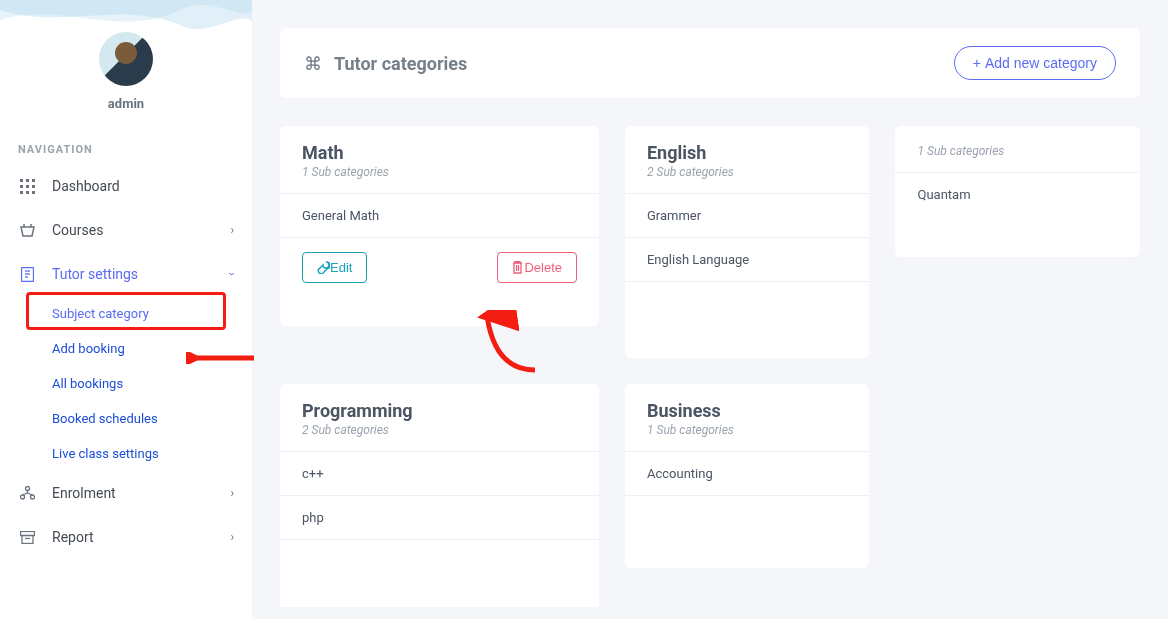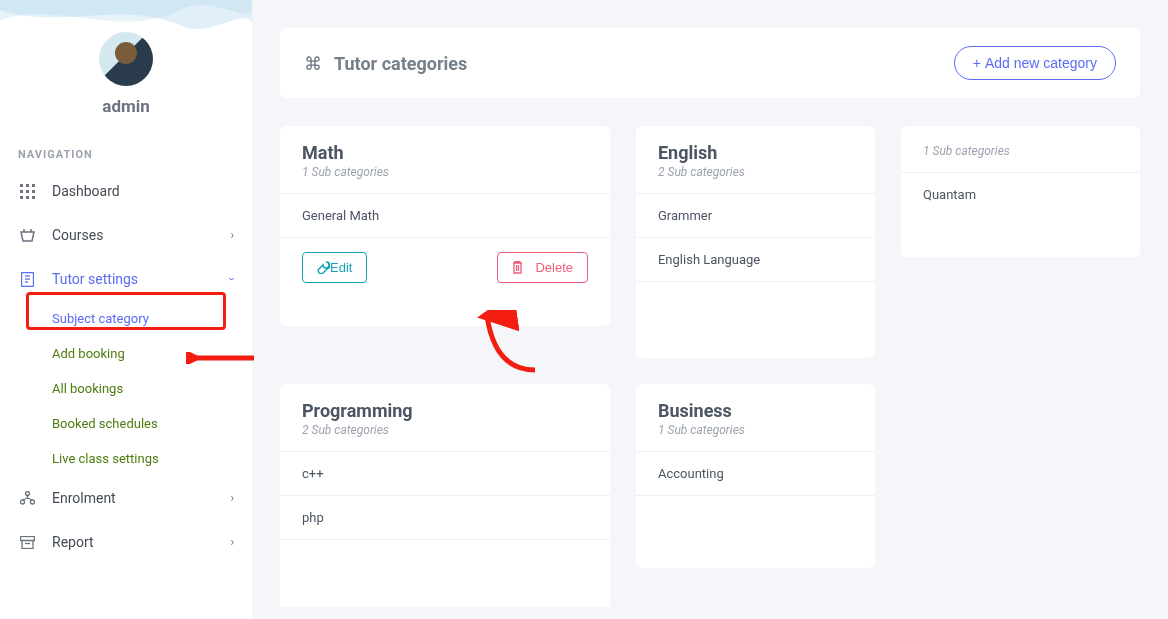--- a/index.html
+++ b/index.html
@@ -47,21 +47,21 @@
       content:"";
       position:absolute;
       width:22px; height:22px;
       background:#7a5c3a;
       border-radius:50%;
       top:10px; left:16px;
     }
     .username {
       font-weight:700;
       color:#6b7280;
-      font-size:17px;
+      font-size:13px;
     }
     .nav-label {
       text-transform: uppercase;
       font-size: 11px;
       font-weight:700;
       letter-spacing:1px;
       color:#9ca3af;
       padding: 20px 18px 8px;
     }
     .nav-item {
@@ -86,21 +86,21 @@
     .chevron {
       font-size:12px;
       color:#6b7280;
     }
     .submenu {
       padding-left:52px;
     }
     .sub-item {
       padding: 10px 0;
       font-size:13px;
-      color:#4d7c0f;
+      color:#1d4ed8;
       cursor:pointer;
     }
     .sub-item.active { color:#5a6cf3; }
 
     svg { display:block; }
     .ico-grid { width:15px; height:15px; }
     .ico-grid rect { fill:#6b7280; }
     .ico-line { stroke:#6b7280; }
     .active .ico-line { stroke:#5a6cf3; }
 
@@ -188,21 +188,21 @@
     .btn-delete {
       border:1px solid #f05f7a;
       color:#f05f7a;
       background:#fff;
       border-radius:4px;
       padding:7px 14px;
       font-size:13px;
       cursor:pointer;
       display:flex;
       align-items:center;
-      gap:12px;
+      gap:1px;
       justify-content:flex-end;
     }
     .row.empty { height:45px; }
 
     
     .anno-box {
       position:absolute;
       top:292px;
       left:26px;
       width:200px;

